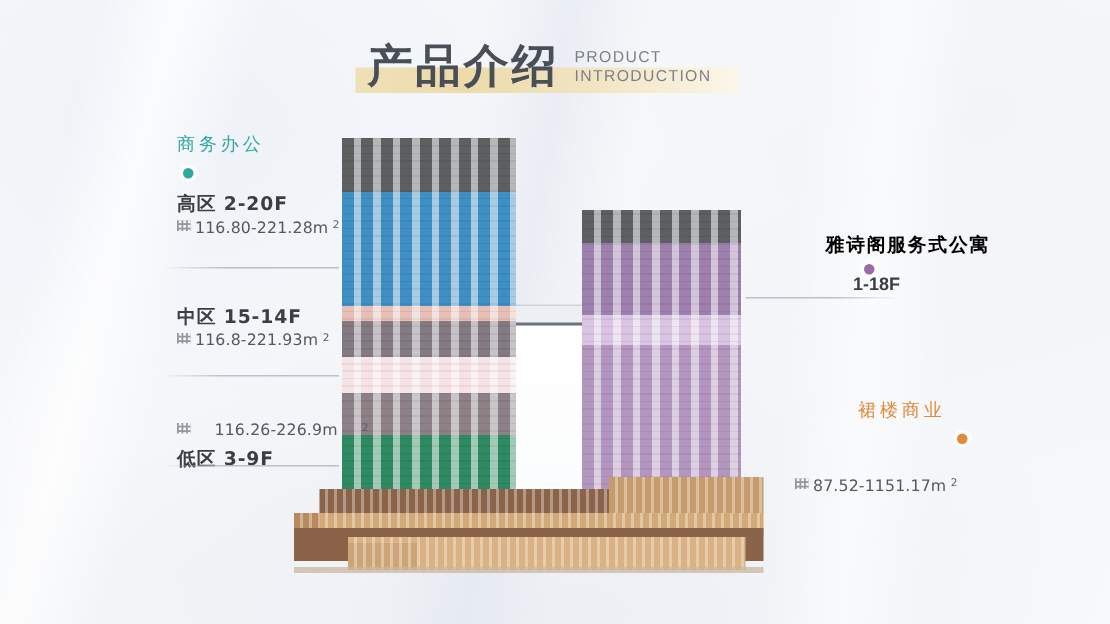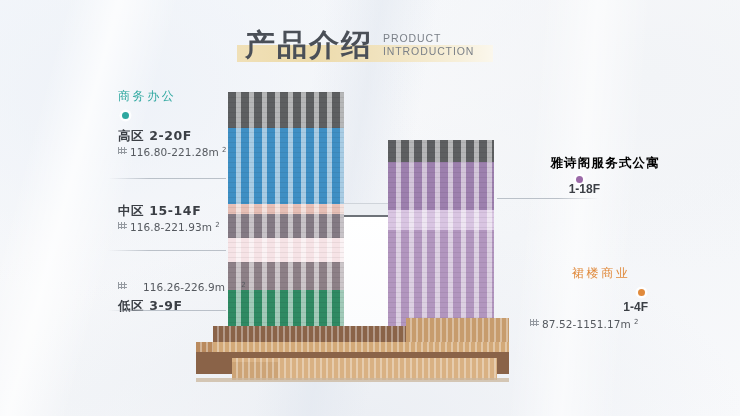--- a/index.html
+++ b/index.html
@@ -248,22 +248,19 @@
   <div class="right-block" style="left:460px;top:155px;width:200px;">
     <div class="r-line" style="font-size:12.5px;font-weight:700;letter-spacing:1.2px;">雅诗阁服务式公寓</div>
   </div>
   <div class="dot" style="left:576px;top:176px;background:#9b6aa8;"></div>
   <div class="right-block" style="left:460px;top:182px;width:140px;">
     <div class="r-line" style="font-size:12px;font-weight:700;color:#3b3f45;">1-18F</div>
   </div>
 
   <div class="group-title" style="left:572px;top:265px;color:#e08a3c;">裙楼商业</div>
   <div class="dot" style="left:638px;top:289px;background:#e08a3c;"></div>
-  <div class="right-block" style="left:500px;top:300px;width:148px;">
-    <div class="r-line" style="font-size:12px;font-weight:700;color:#3b3f45;">1-4F</div>
-  </div>
   <div class="zone-area" style="left:530px;top:318px;">
     <span class="area-ico"></span>
     <span>87.52-1151.17m</span>
       <span class="sup">2</span>
   </div>
 
 </div>
 
 </body></html>

